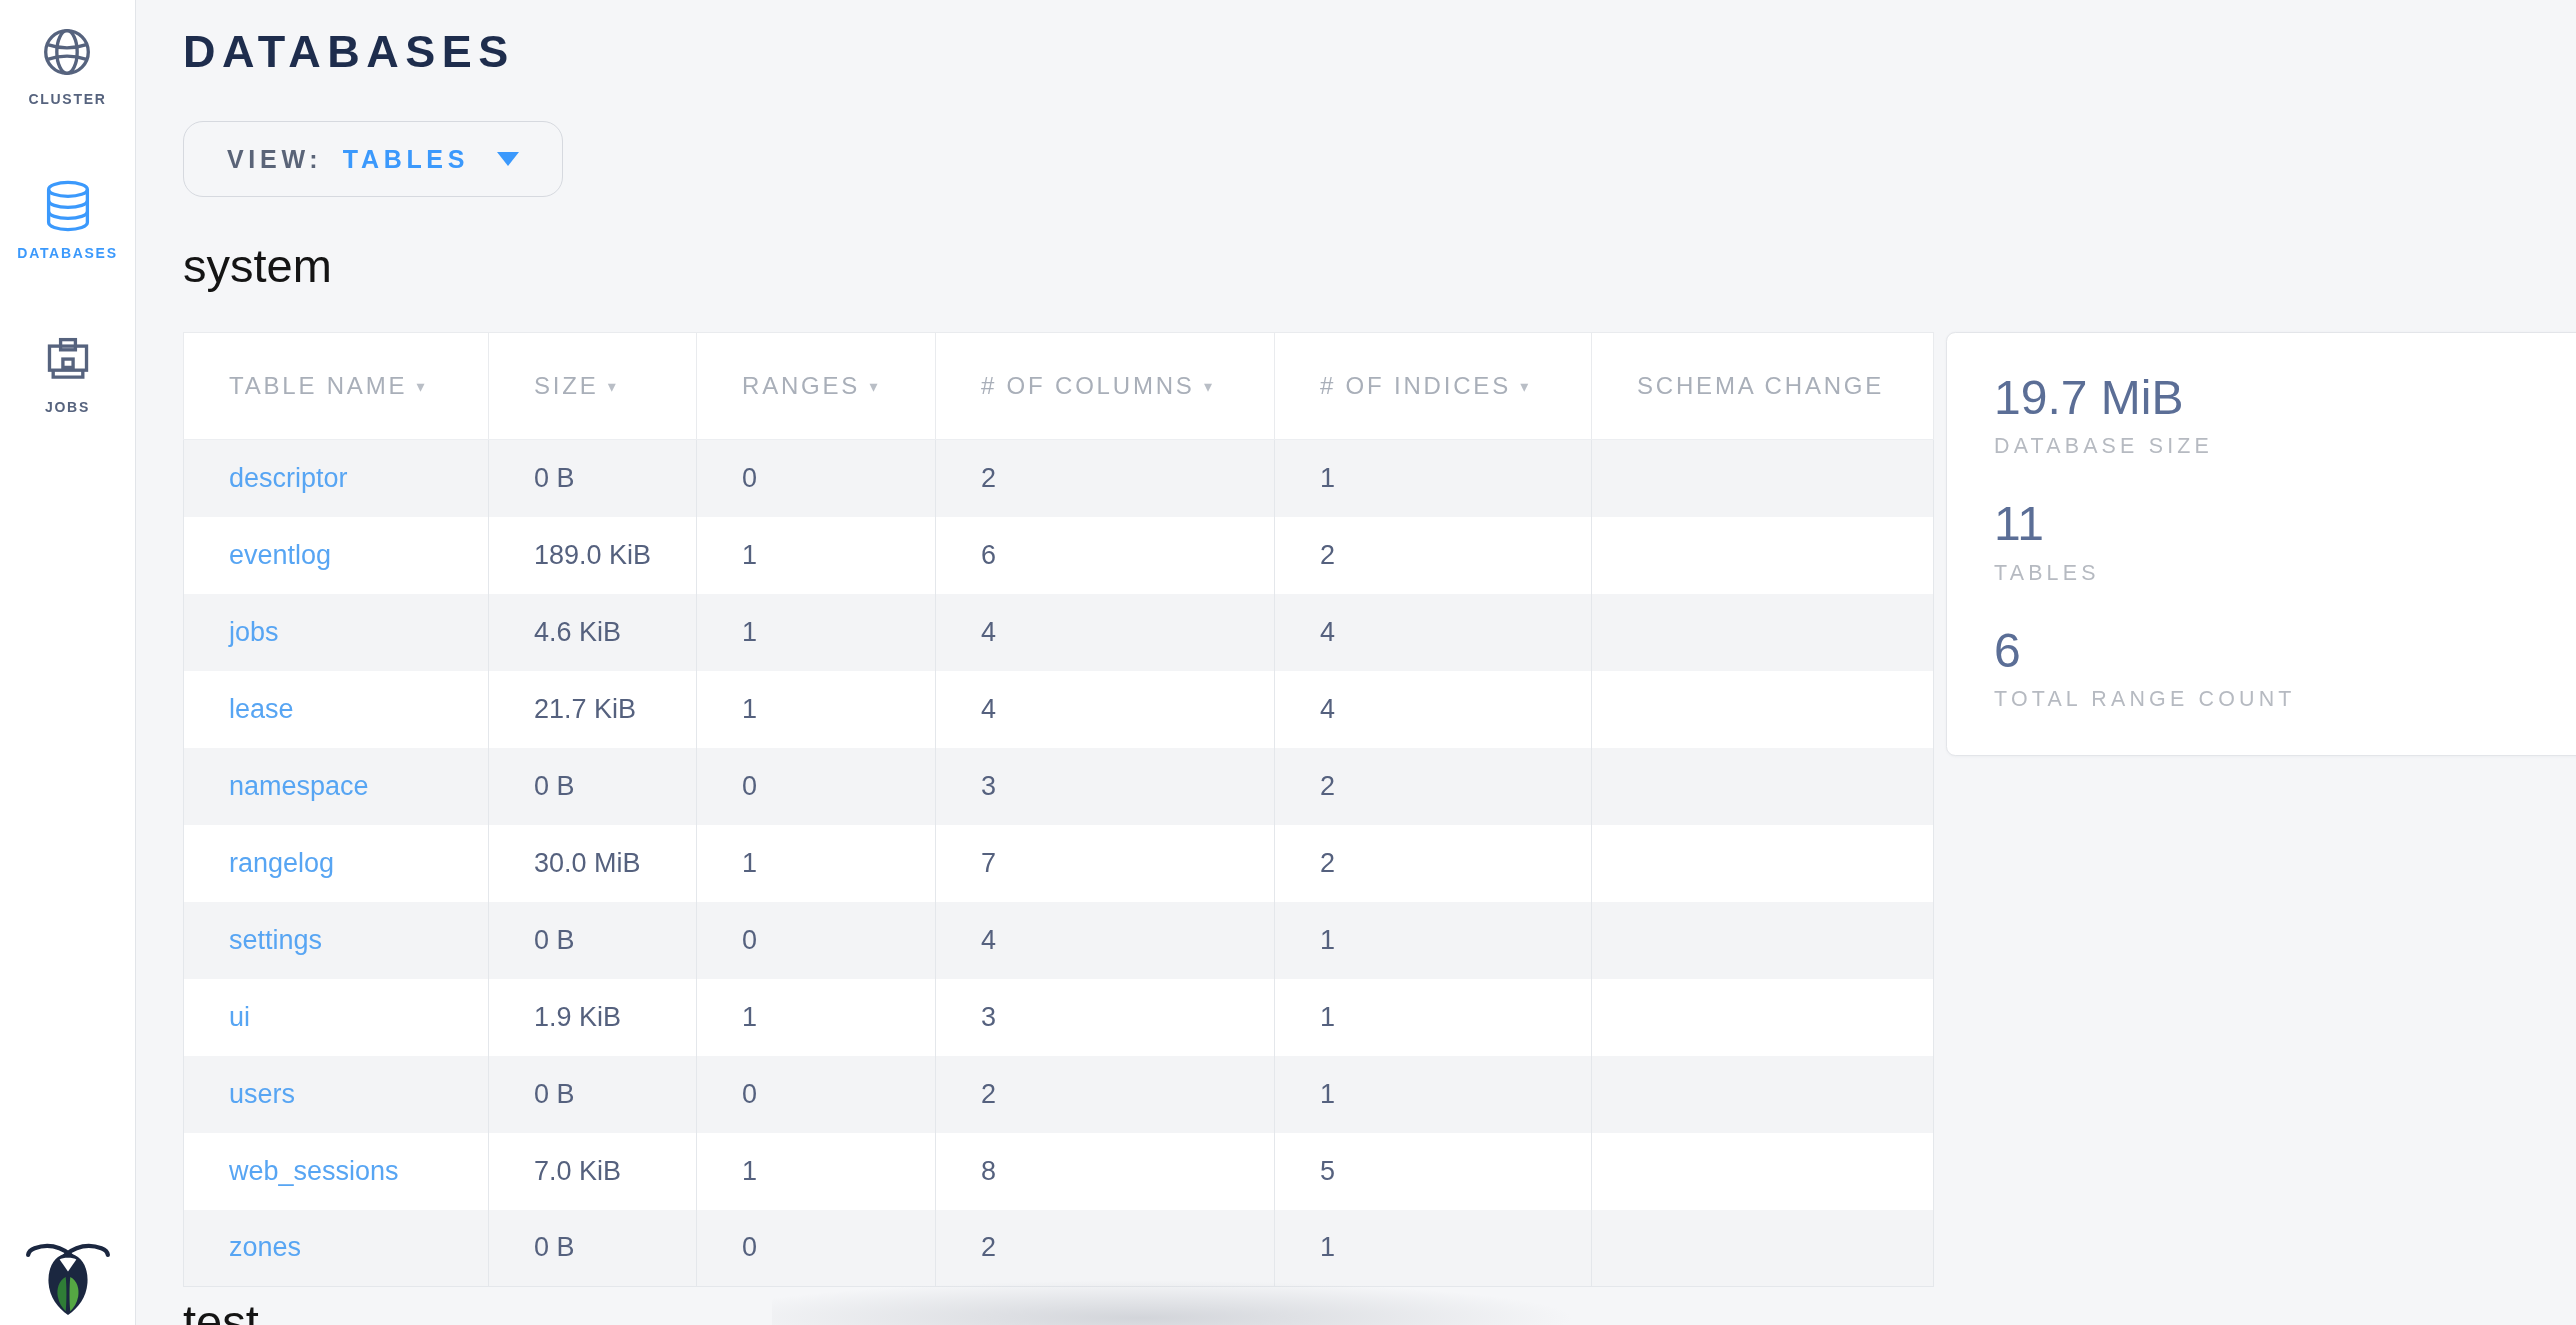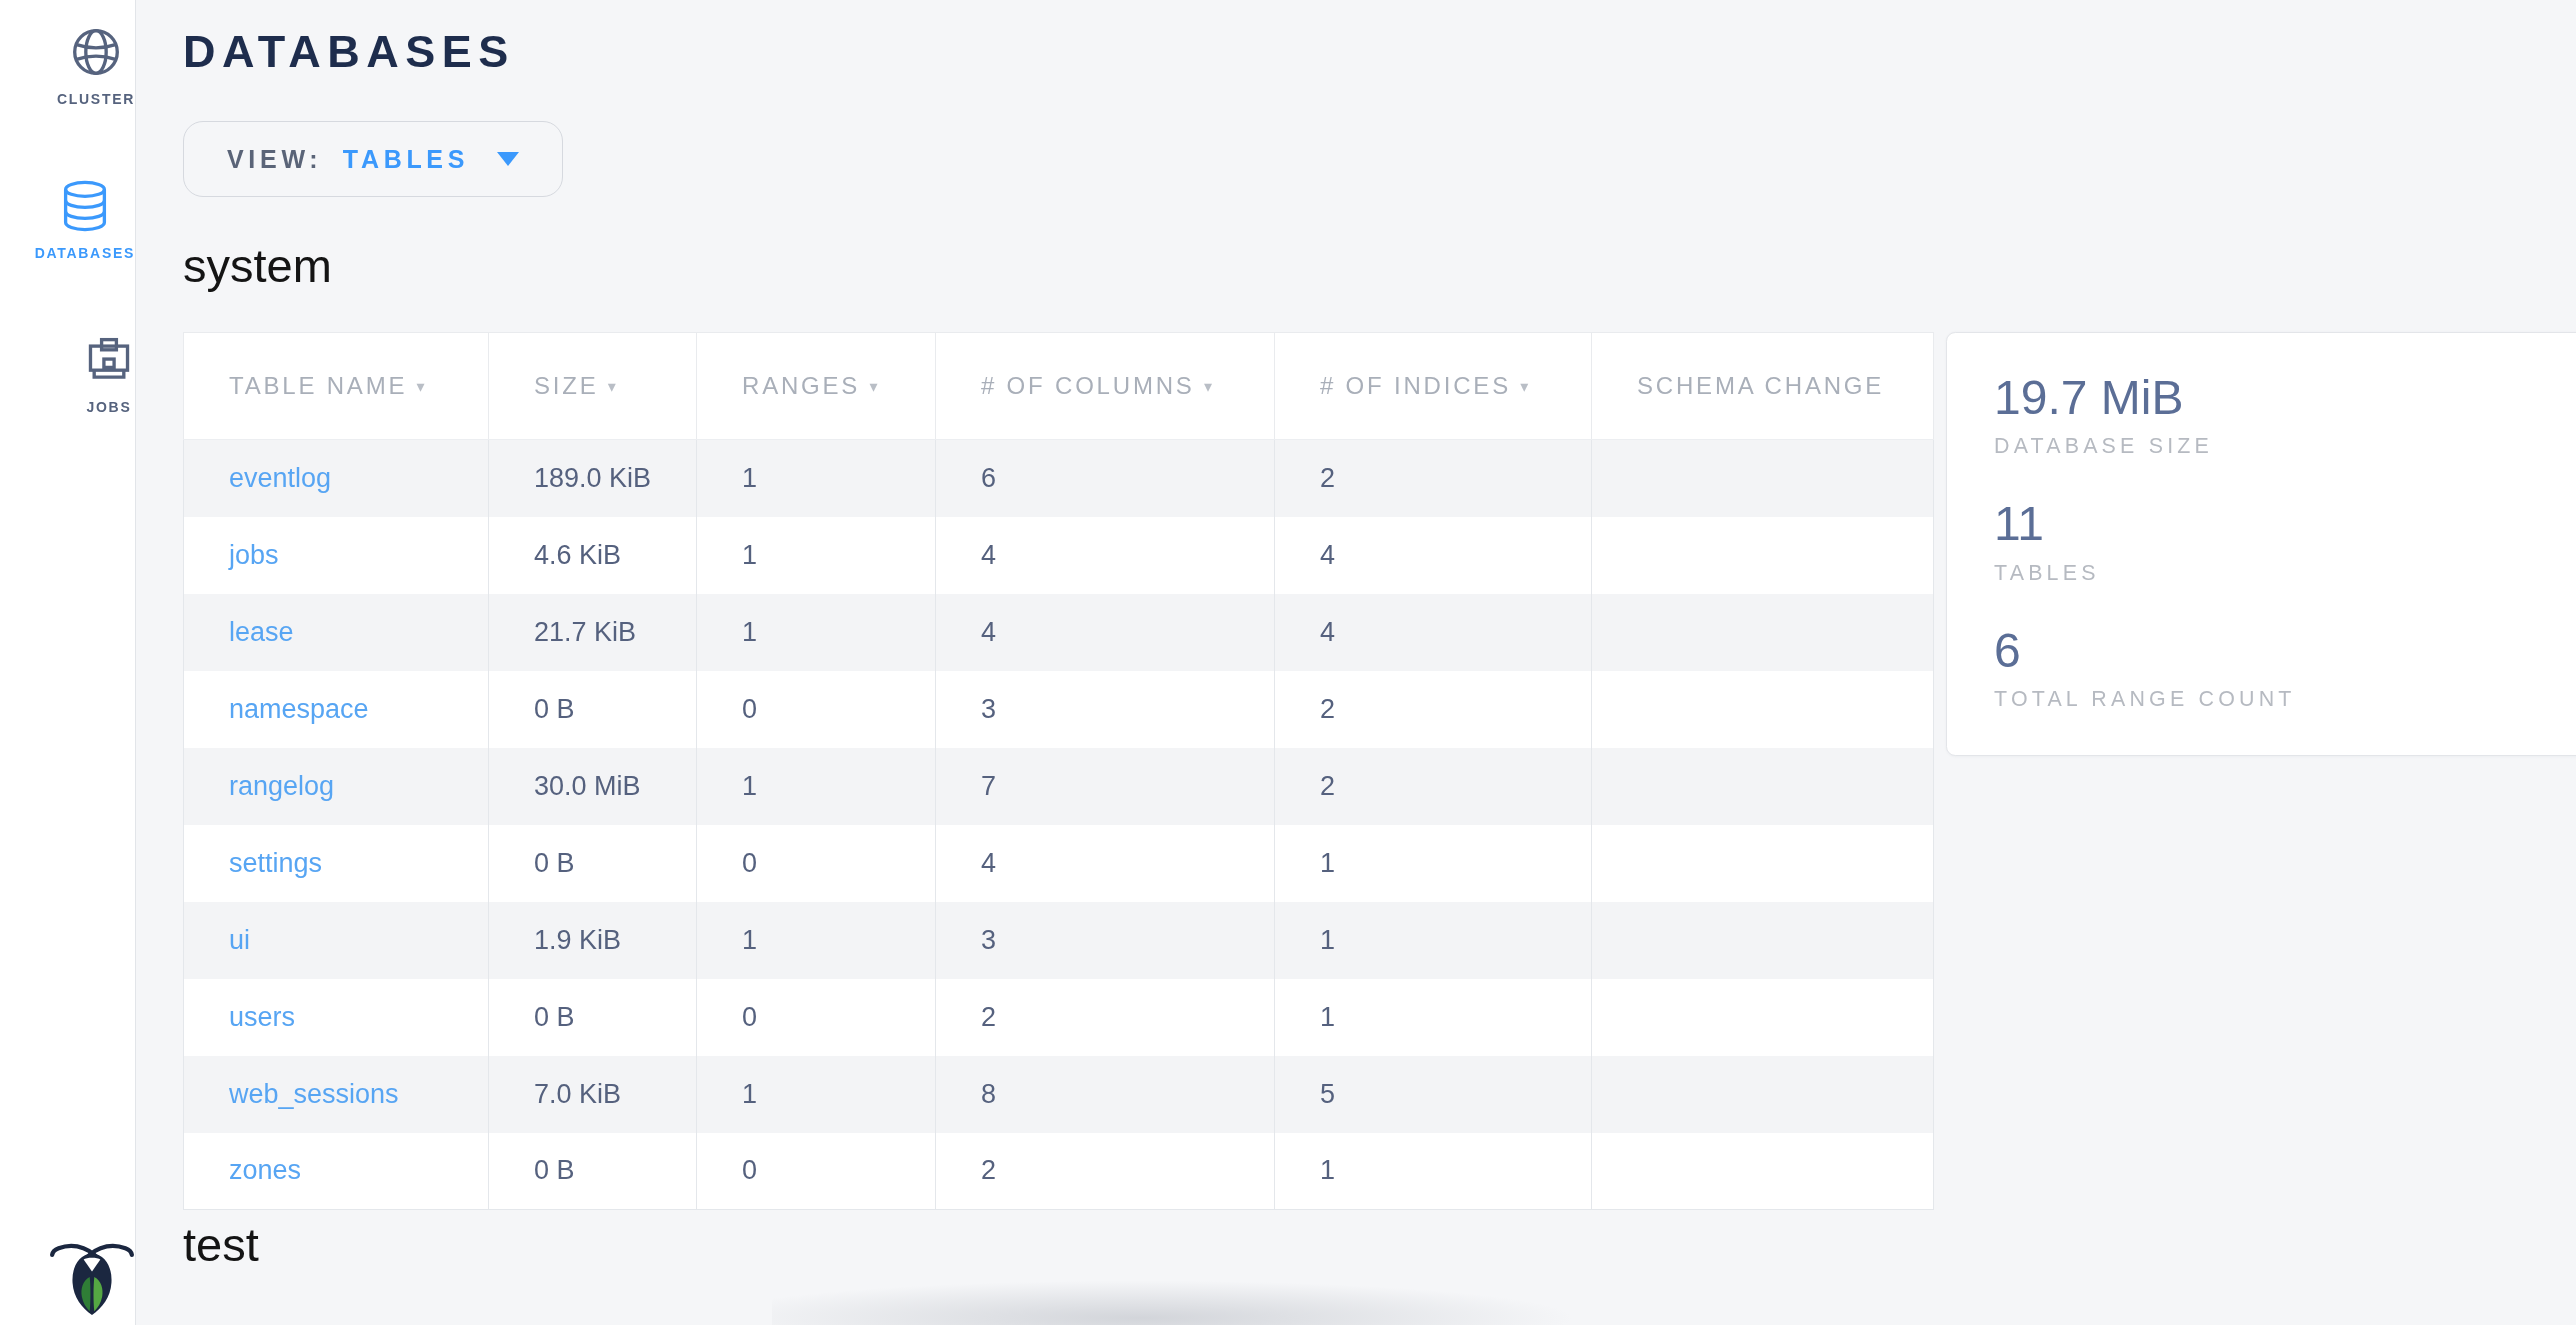--- a/index.html
+++ b/index.html
@@ -9,21 +9,21 @@
     background:#f5f6f8;
     color:#55617e;
   }
   .app { position:relative; width:2576px; height:1325px; display:flex; }
 
   
   .sidebar {
     width:136px; height:100%;
     background:#ffffff;
     border-right:0.9px solid #e2e5e9;
-    display:flex; flex-direction:column; align-items:flex-end;
+    display:flex; flex-direction:column; align-items:center;
     flex-shrink:0;
   }
   .nav-item {
     margin-top:26px;
     display:flex; flex-direction:column; align-items:center;
     text-decoration:none; cursor:pointer;
   }
   .nav-item + .nav-item { margin-top:73px; }
   .nav-icon { width:52px; height:52px; display:flex; align-items:center; justify-content:center; }
   .nav-label {
@@ -206,20 +206,28 @@
           <tr>
             <th><span>TABLE NAME</span><span class="sort-arrow">▾</span></th>
             <th><span>SIZE</span><span class="sort-arrow">▾</span></th>
             <th><span>RANGES</span><span class="sort-arrow">▾</span></th>
             <th><span># OF COLUMNS</span><span class="sort-arrow">▾</span></th>
             <th><span># OF INDICES</span><span class="sort-arrow">▾</span></th>
             <th><span>SCHEMA CHANGE</span></th>
           </tr>
         </thead>
         <tbody id="system-tbody">
+        <tr>
+          <td><a class="table-link">descriptor</a></td>
+          <td>0 B</td>
+          <td>0</td>
+          <td>2</td>
+          <td>1</td>
+          <td></td>
+        </tr>
 
         <tr>
           <td><a class="table-link">eventlog</a></td>
           <td>189.0 KiB</td>
           <td>1</td>
           <td>6</td>
           <td>2</td>
           <td></td>
         </tr>
 

